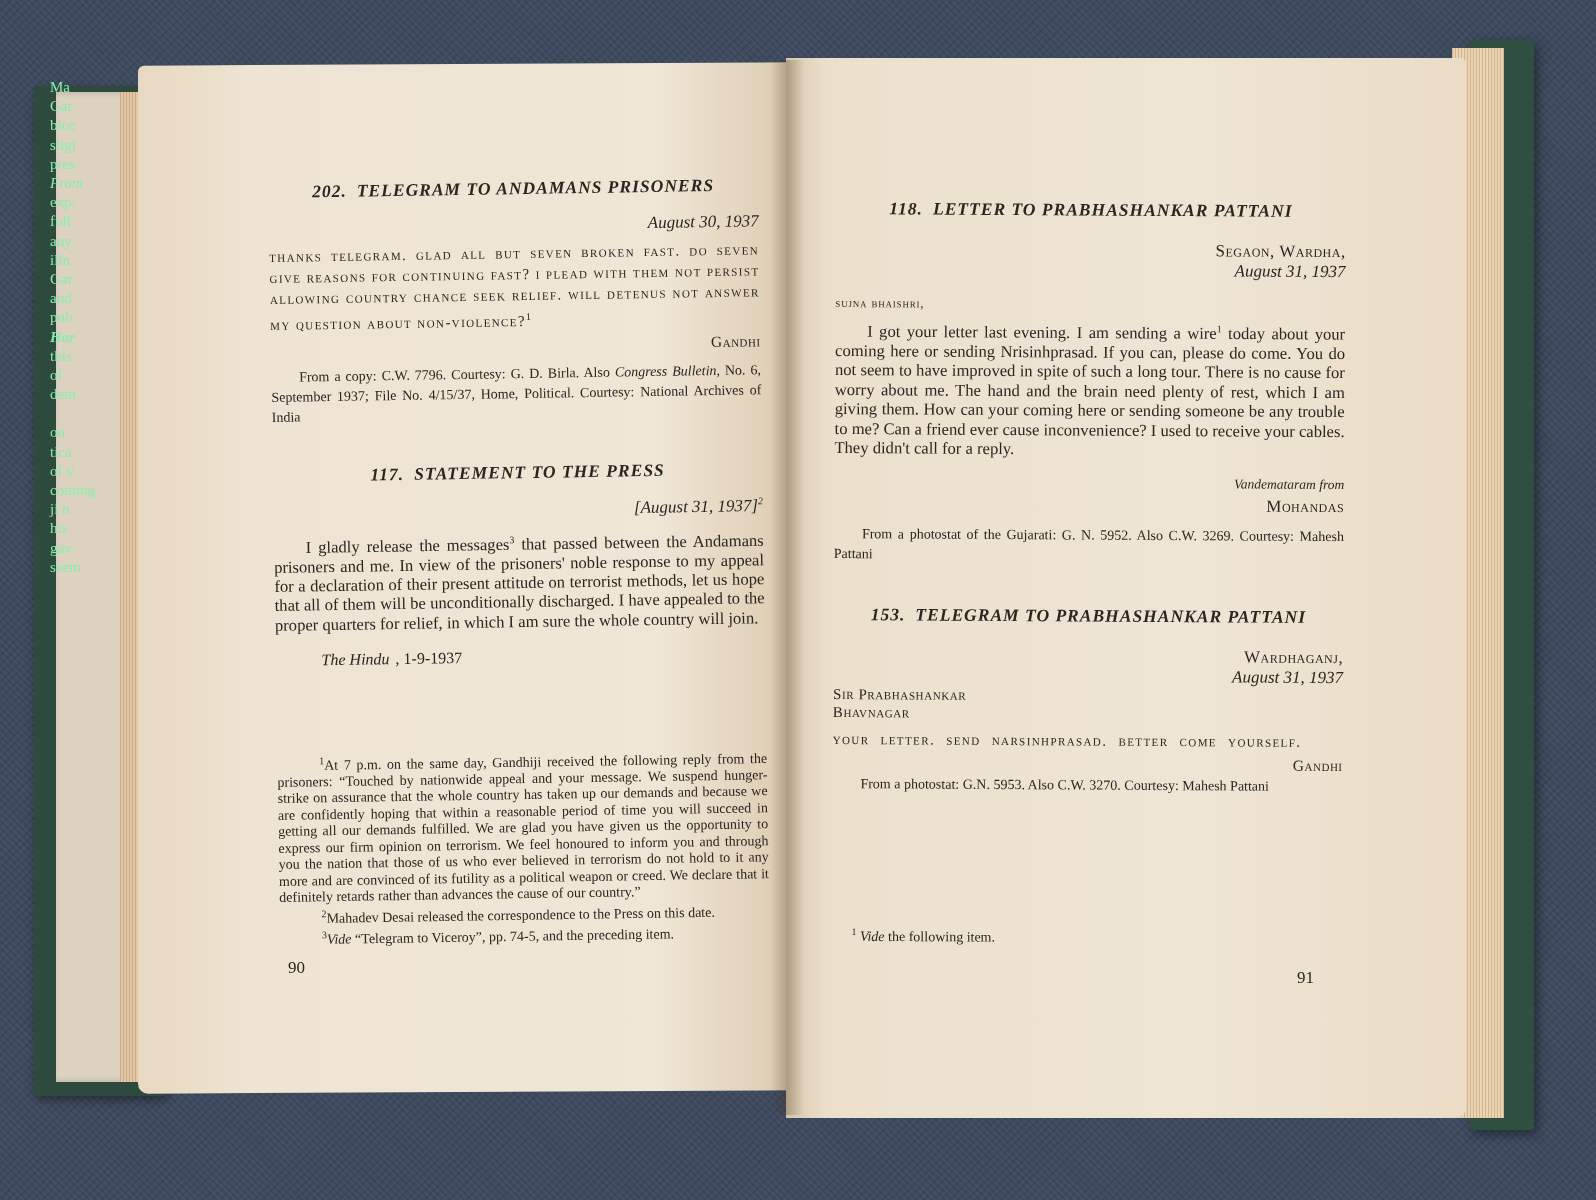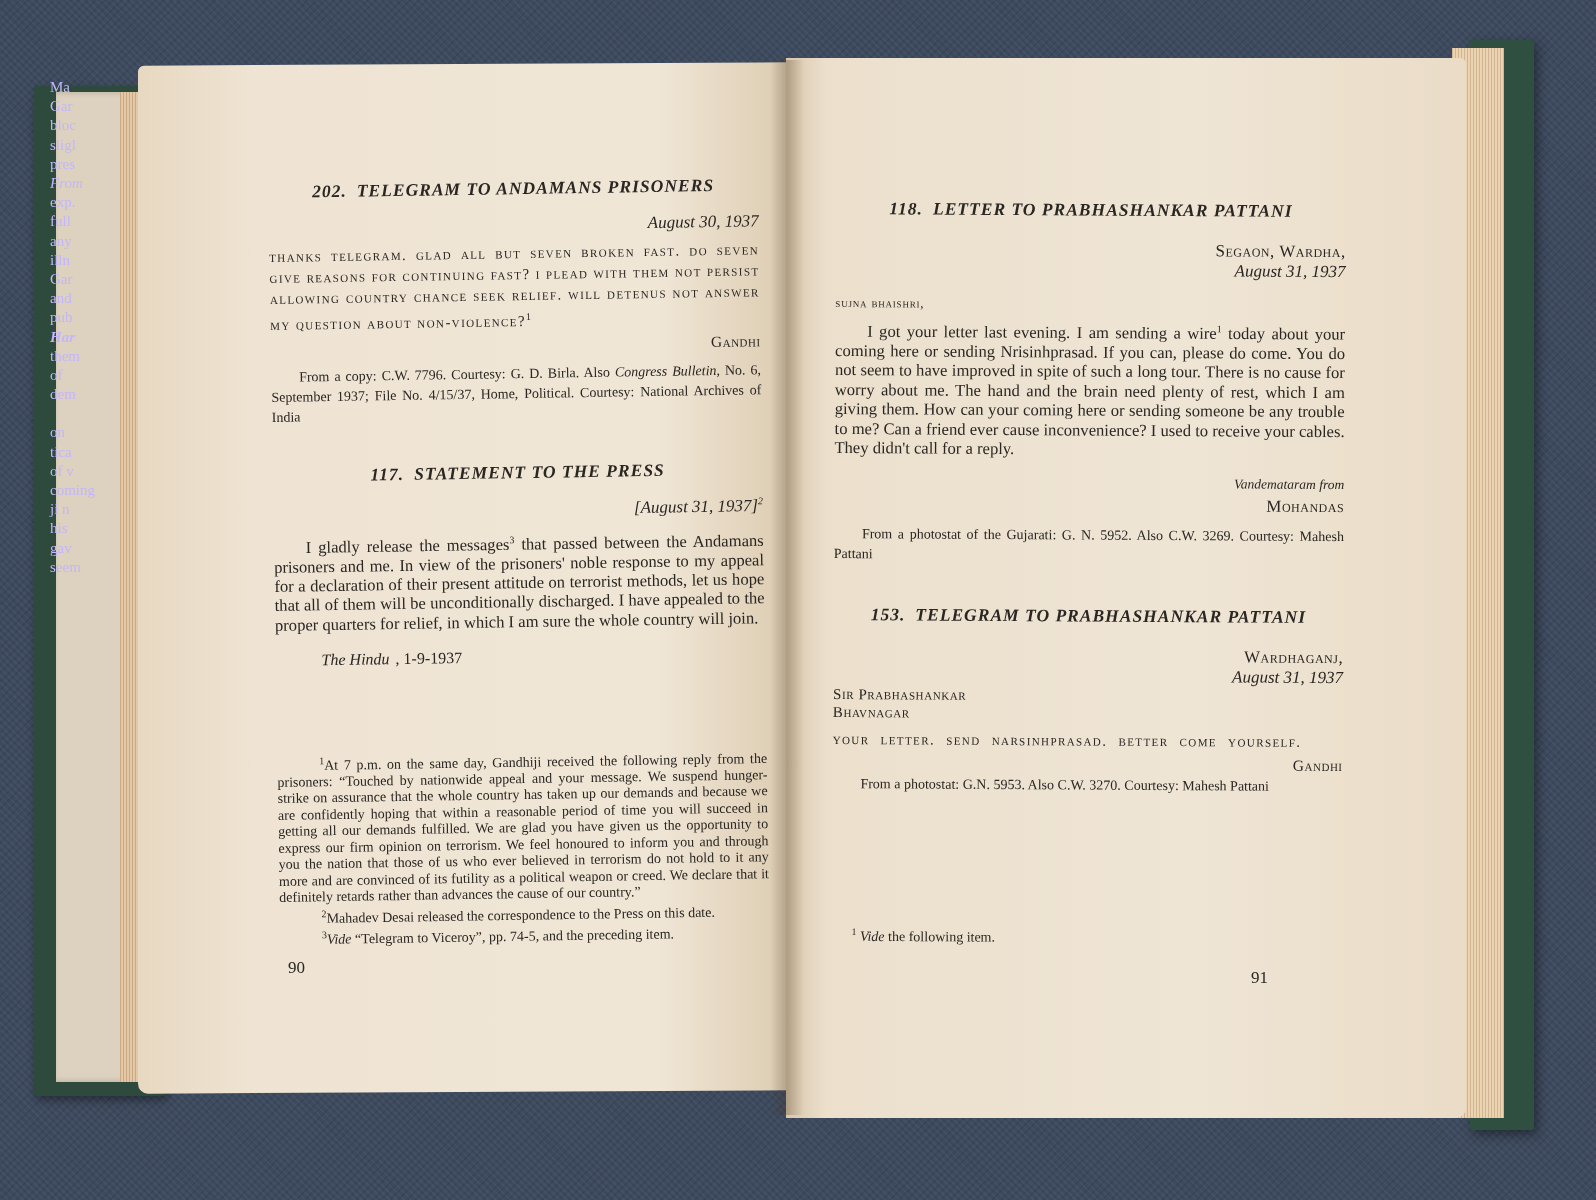--- a/index.html
+++ b/index.html
@@ -18,21 +18,21 @@
     box-shadow: 2px 4px 10px rgba(0,0,0,0.4);
   }
   .jacket-flap {
     position:absolute; left:56px; top:92px; width:88px; height:990px;
     background:#dcd2bf;
     box-shadow: inset -3px 0 6px rgba(0,0,0,0.2);
     overflow:hidden;
   }
   .flap-text {
     position:absolute; left:50px; top:78px; width:60px;
-    font-size:15px; line-height:19.2px; color:#c4b5fd;
+    font-size:15px; line-height:19.2px; color:#86efac;
   }
   .flap-text div { white-space:nowrap; }
   .flap-gap { height:19px; }
   .page-edges-left {
     position:absolute; left:120px; top:92px; width:24px; height:990px;
     background: repeating-linear-gradient(90deg,#c9a882 0 1px,#e2c8a6 1px 3px);
   }
   .cover-right {
     position:absolute; left:1470px; top:40px; width:64px; height:1090px;
     background:#2f5040; border-radius:3px;
@@ -95,21 +95,21 @@
     <div>pres</div>
     <div style="font-style: italic;">From</div>
     <div>exp.</div>
     <div>full</div>
     <div>any</div>
     <div>illn</div>
     <div>Gar</div>
     <div>and</div>
     <div>pub</div>
     <div style="font-style: italic; font-weight: bold;">Har</div>
-    <div>them</div>
+    <div>this</div>
     <div>of</div>
     <div>dem</div>
     <div class="flap-gap"></div>
     <div>on</div>
     <div>tica</div>
     <div>of v</div>
     <div>coming</div>
     <div>ji n</div>
     <div>his</div>
     <div>gav</div>
@@ -175,13 +175,13 @@
     <div class="addr">Bhavnagar</div>
     <div class="telegram" style="word-spacing:6px;">YOUR LETTER. SEND NARSINHPRASAD. BETTER COME YOURSELF.</div>
     <div class="sig">Gandhi</div>
     <p class="source" style="margin-top:2px;">From a photostat: G.N. 5953. Also C.W. 3270. Courtesy: Mahesh Pattani</p>
   </section>
 
   <section class="footnotes" style="position:absolute; top:726px; left:20px;">
     <p style="margin:0;"><sup>1</sup> <i>Vide</i><span> the following item.</span></p>
   </section>
 </div>
-<div class="page-num" style="left:1251px; top:968px;">91</div>
+<div class="page-num" style="left:1297px; top:968px;">91</div>
 
 </body></html>

